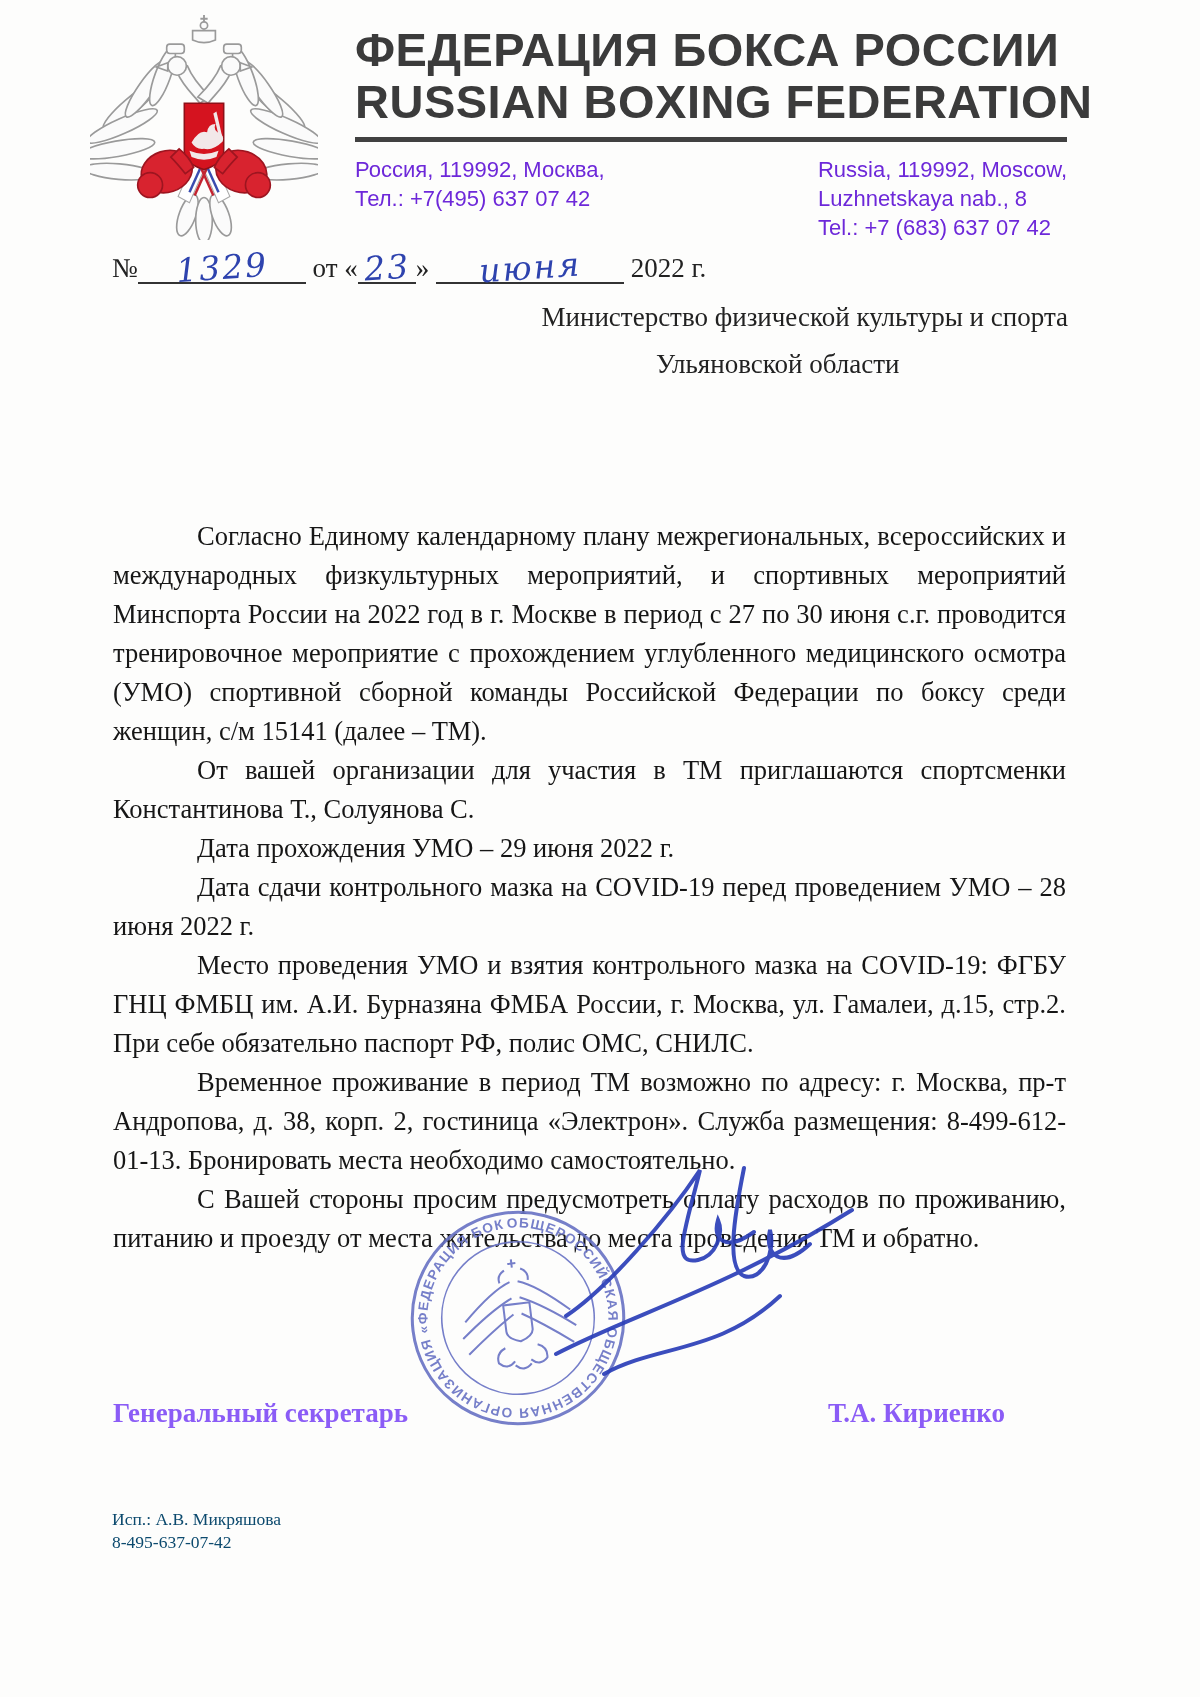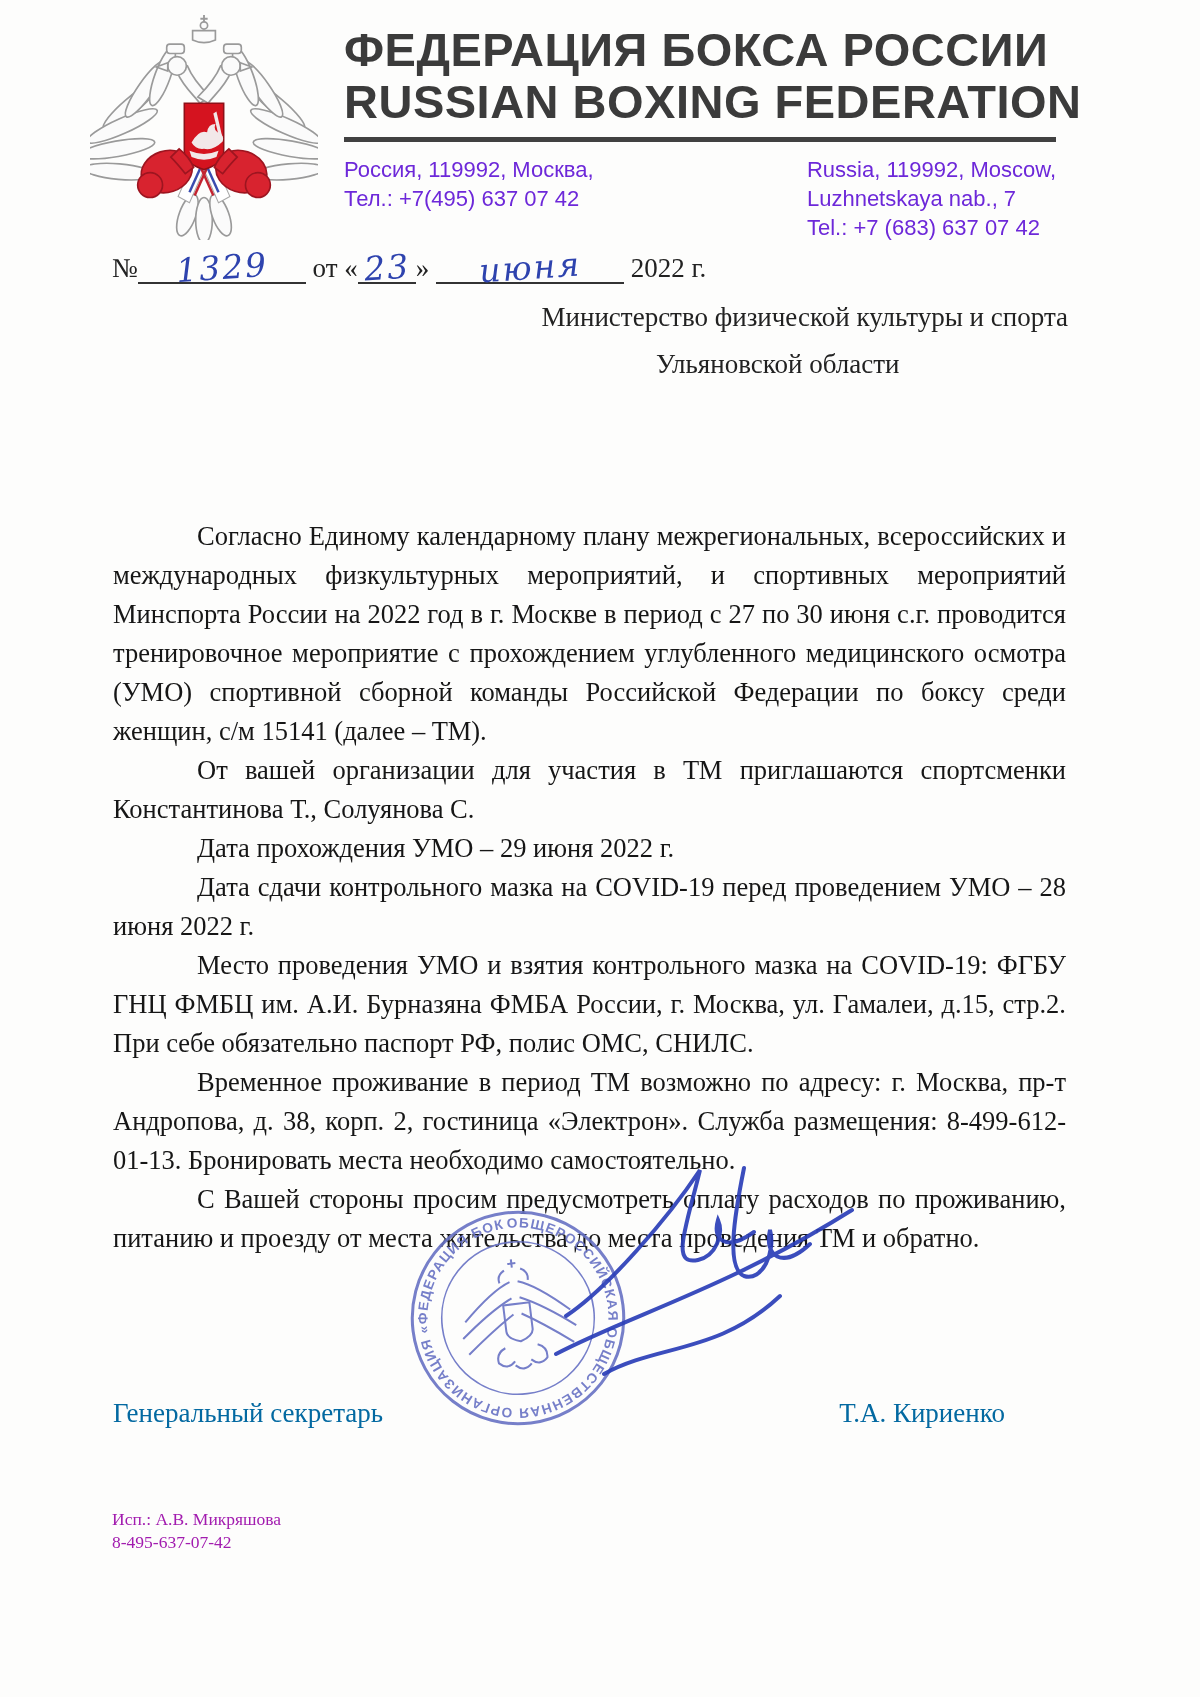--- a/index.html
+++ b/index.html
@@ -1,20 +1,20 @@
 <!DOCTYPE html>
 <html><head>
 <meta charset="utf-8">
 <style>
   html,body{margin:0;padding:0;background:#e8e8e8;}
   .page{position:relative;width:1200px;height:1697px;background:#fdfdfc;overflow:hidden;
         font-family:"Liberation Serif",serif;color:#1d1d1d;}
   
   .emblem{position:absolute;left:90px;top:12px;width:228px;height:228px;}
-  .head-text{position:absolute;left:344px;top:24px;width:712px;}
+  .head-text{position:absolute;left:355px;top:24px;width:712px;}
   .title{font-family:"Liberation Sans",sans-serif;font-weight:bold;font-size:47px;
          line-height:52px;color:#3b3b3b;letter-spacing:.5px;white-space:nowrap;}
   .divider{height:5px;background:#414141;margin-top:9px;}
   .addr-row{display:flex;margin-top:13px;font-family:Liberation Sans, sans-serif;
             font-size:22px;line-height:29px;color:#6d28d9;}
   .addr-col{white-space:nowrap;}
   .addr-col.ru{width:484px;}
   
   .ref-line{position:absolute;left:112px;top:246px;font-size:27px;white-space:nowrap;color:#222;}
   .blank{display:inline-block;border-bottom:2px solid #333;text-align:center;vertical-align:bottom;height:36px;}
@@ -26,23 +26,23 @@
   
   .recipient{position:absolute;right:132px;top:294px;text-align:center;font-size:27px;line-height:47px;color:#222;}
   .recipient .l2{margin-right:54px;}
   
   .body-text{position:absolute;left:113px;top:517px;width:953px;font-size:26.5px;line-height:39px;color:#161616;}
   .body-text p{margin:0;text-align:justify;text-indent:84px;}
   
   .stamp{position:absolute;left:396px;top:1196px;width:244px;height:244px;opacity:.9;transform:rotate(-7deg);}
   .sig-scrawl{position:absolute;left:548px;top:1148px;width:320px;height:270px;}
   .sig-row{position:absolute;left:113px;top:1398px;width:892px;display:flex;
-           justify-content:space-between;font-size:27px;color:#0369a1;}
+           justify-content:space-between;font-size:27px;color:#8b5cf6;font-weight:bold;}
   
-  .footer{position:absolute;left:112px;top:1508px;font-size:17.5px;line-height:23px;color:#a21caf;}
+  .footer{position:absolute;left:112px;top:1508px;font-size:17.5px;line-height:23px;color:#0c4a6e;}
 </style>
 </head>
 <body>
 
 <div class="page">
 
   <svg class="emblem" viewBox="0 0 220 220">
     <g stroke="#9a9a9a" stroke-width="1.6" fill="#fbfbfb">
 
       <ellipse cx="40" cy="90" rx="35" ry="7.5" transform="rotate(-40 40 90)"></ellipse>
@@ -108,21 +108,21 @@
     <div class="title">ФЕДЕРАЦИЯ БОКСА РОССИИ</div>
     <div class="title">RUSSIAN BOXING FEDERATION</div>
     <div class="divider"></div>
     <div class="addr-row">
       <div class="addr-col ru">
         <div>Россия, 119992, Москва,</div>
         <div>Тел.: +7(495) 637 07 42</div>
       </div>
       <div class="addr-col en">
         <div>Russia, 119992, Moscow,</div>
-        <div>Luzhnetskaya nab., 7</div>
+        <div>Luzhnetskaya nab., 8</div>
         <div>Tel.: +7 (683) 637 07 42</div>
       </div>
     </div>
   </div>
 
   <div class="ref-line">
     <span>№</span><span class="blank num"><span class="hand">1329</span></span>
     <span>от «</span><span class="blank day"><span class="hand">23</span></span><span>»</span>
     <span class="blank month"><span class="hand">июня</span></span>
     <span>2022 г.</span>

